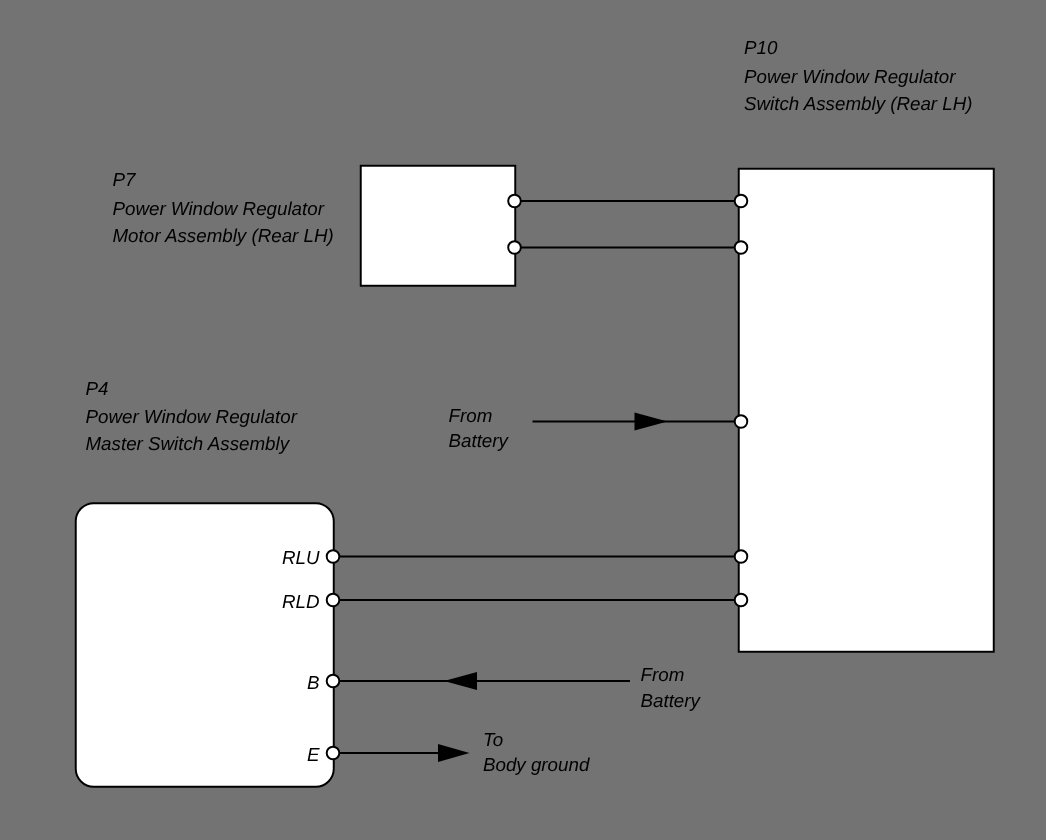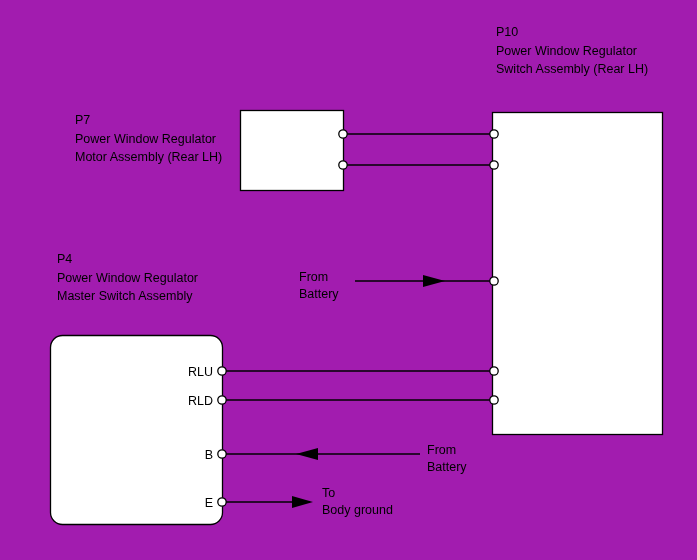--- a/index.html
+++ b/index.html
@@ -5,23 +5,24 @@
 <style>
   html, body {
     margin: 0;
     padding: 0;
     background: #ffffff;
   }
   #diagram-root {
     position: relative;
     width: 697px;
     height: 560px;
-    background: #a21caf;
+    background: #737373;
     font-family: "Liberation Sans", sans-serif;
     overflow: hidden;
+    font-style: italic;
   }
   svg#wiring-svg {
     position: absolute;
     top: 0;
     left: 0;
     width: 697px;
     height: 560px;
   }
   .comp-box {
     fill: #ffffff;

